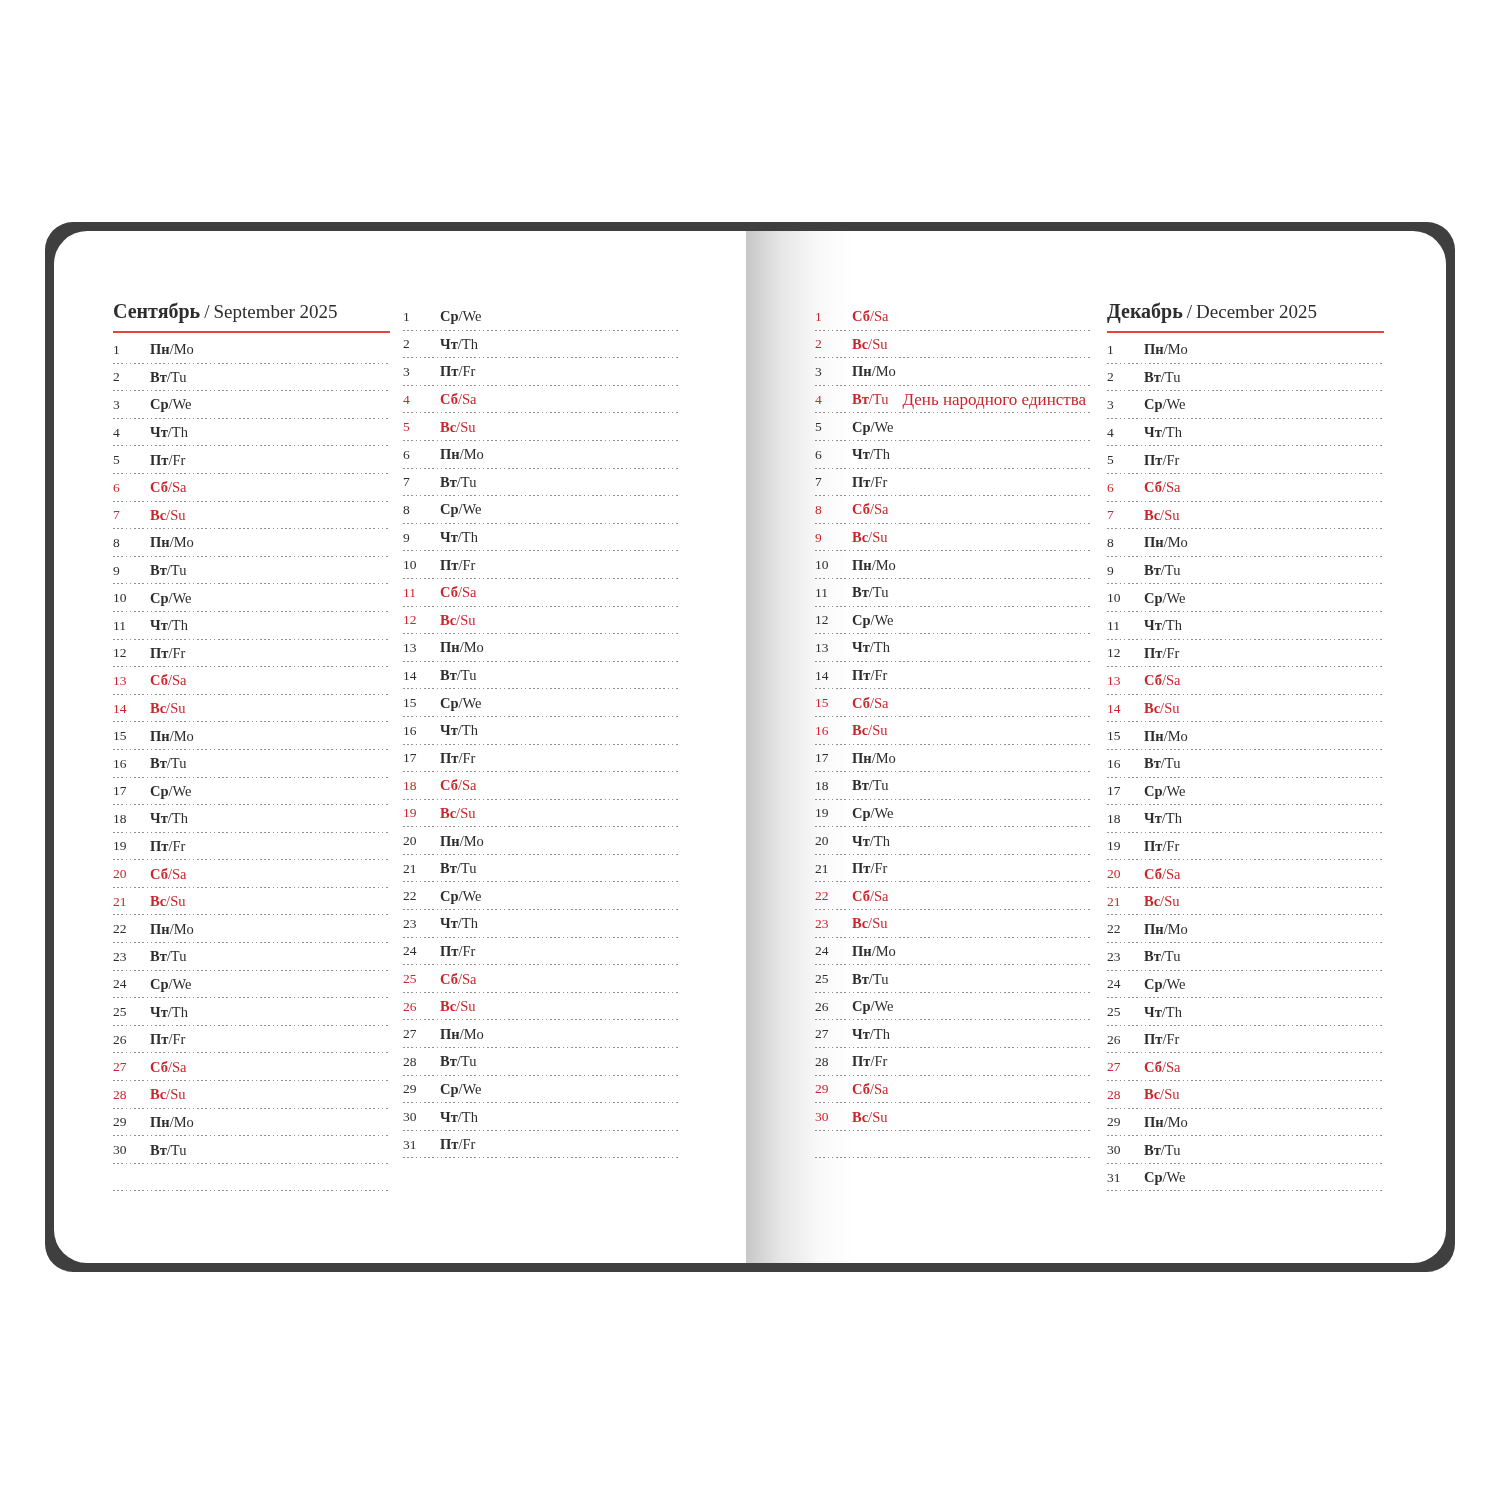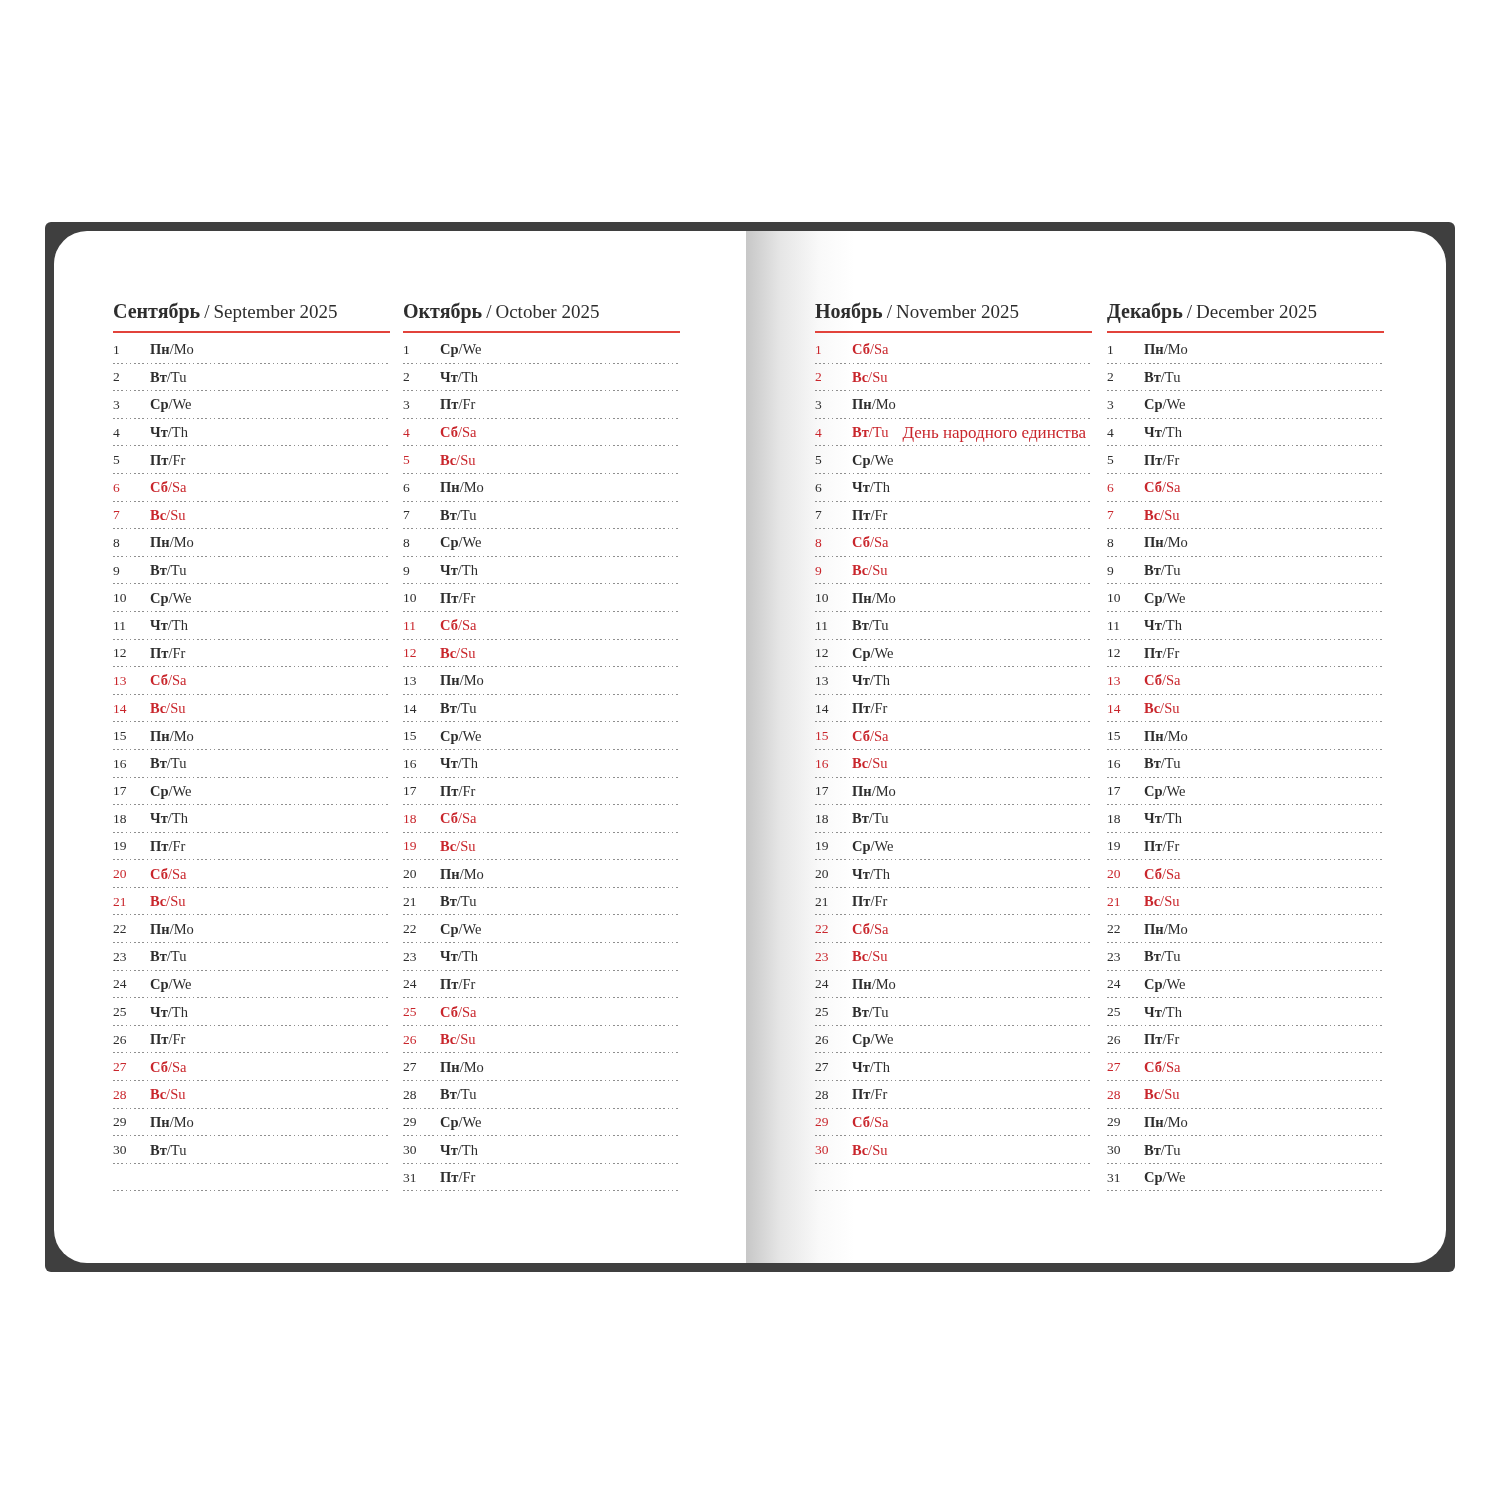--- a/index.html
+++ b/index.html
@@ -1,19 +1,19 @@
 <!DOCTYPE html>
 <html style="--cover: #3f3f3f; --paper: #ffffff; --text: #2d2d2d; --red: #c9262c; --uline: #e2433b; --dot: #8f8f8f; --gutter: #c7c7c7;"><head>
 <meta charset="utf-8">
 <style>
   html,body{margin:0;padding:0;background:#fff;}
   .stage{position:relative;width:1500px;height:1500px;background:var(--paper,#fff);
          font-family:"Liberation Serif","DejaVu Serif",serif;color:var(--text,#2d2d2d);}
   .notebook{position:absolute;left:45px;top:222px;width:1410px;height:1050px;
-            background:var(--cover,#3f3f3f);border-radius:6px;}
+            background:var(--cover,#3f3f3f);border-radius:28px;}
   .pages{position:absolute;left:9px;top:9px;right:9px;bottom:9px;
          background:var(--paper,#fff);border-radius:33px;overflow:hidden;}
   .gutter{position:absolute;top:0;bottom:0;left:calc(50% - 4px);width:108px;
           background:linear-gradient(90deg,var(--gutter,#c7c7c7) 0%,#e6e6e6 32%,#f9f9f9 68%,#ffffff 100%);}
   .month{position:absolute;top:69px;width:277px;}
   .m0{left:59px;} .m1{left:349px;} .m2{left:761px;} .m3{left:1053px;}
   .mhead{border-bottom:2px solid var(--uline,#e2433b);padding-bottom:7px;line-height:22px;white-space:nowrap;}
   .mhead .ru{font-weight:bold;font-size:20px;}
   .mhead .sep{font-size:19px;margin:0 4px;}
   .mhead .en{font-size:19px;}
@@ -159,23 +159,20 @@
             </div>
             <div class="row">
               <span class="num">30</span>
               <span class="day"><span class="ru">Вт</span><span class="sl">/</span><span class="en">Tu</span></span>
             </div>
             <div class="row"></div>
           </div>
       </section>
 
       <section class="month m1">
-        <div class="mhead">
-          <span class="ru">Октябрь</span><span class="sep">/</span><span class="en">October 2025</span>
-        </div>
         <div class="rows">
             <div class="row">
               <span class="num">1</span>
               <span class="day"><span class="ru">Ср</span><span class="sl">/</span><span class="en">We</span></span>
             </div>
             <div class="row">
               <span class="num">2</span>
               <span class="day"><span class="ru">Чт</span><span class="sl">/</span><span class="en">Th</span></span>
             </div>
             <div class="row">
@@ -291,23 +288,20 @@
               <span class="day"><span class="ru">Чт</span><span class="sl">/</span><span class="en">Th</span></span>
             </div>
             <div class="row">
               <span class="num">31</span>
               <span class="day"><span class="ru">Пт</span><span class="sl">/</span><span class="en">Fr</span></span>
             </div>
           </div>
       </section>
 
       <section class="month m2">
-        <div class="mhead">
-          <span class="ru">Ноябрь</span><span class="sep">/</span><span class="en">November 2025</span>
-        </div>
         <div class="rows">
             <div class="row red">
               <span class="num">1</span>
               <span class="day"><span class="ru">Сб</span><span class="sl">/</span><span class="en">Sa</span></span>
             </div>
             <div class="row red">
               <span class="num">2</span>
               <span class="day"><span class="ru">Вс</span><span class="sl">/</span><span class="en">Su</span></span>
             </div>
             <div class="row">

